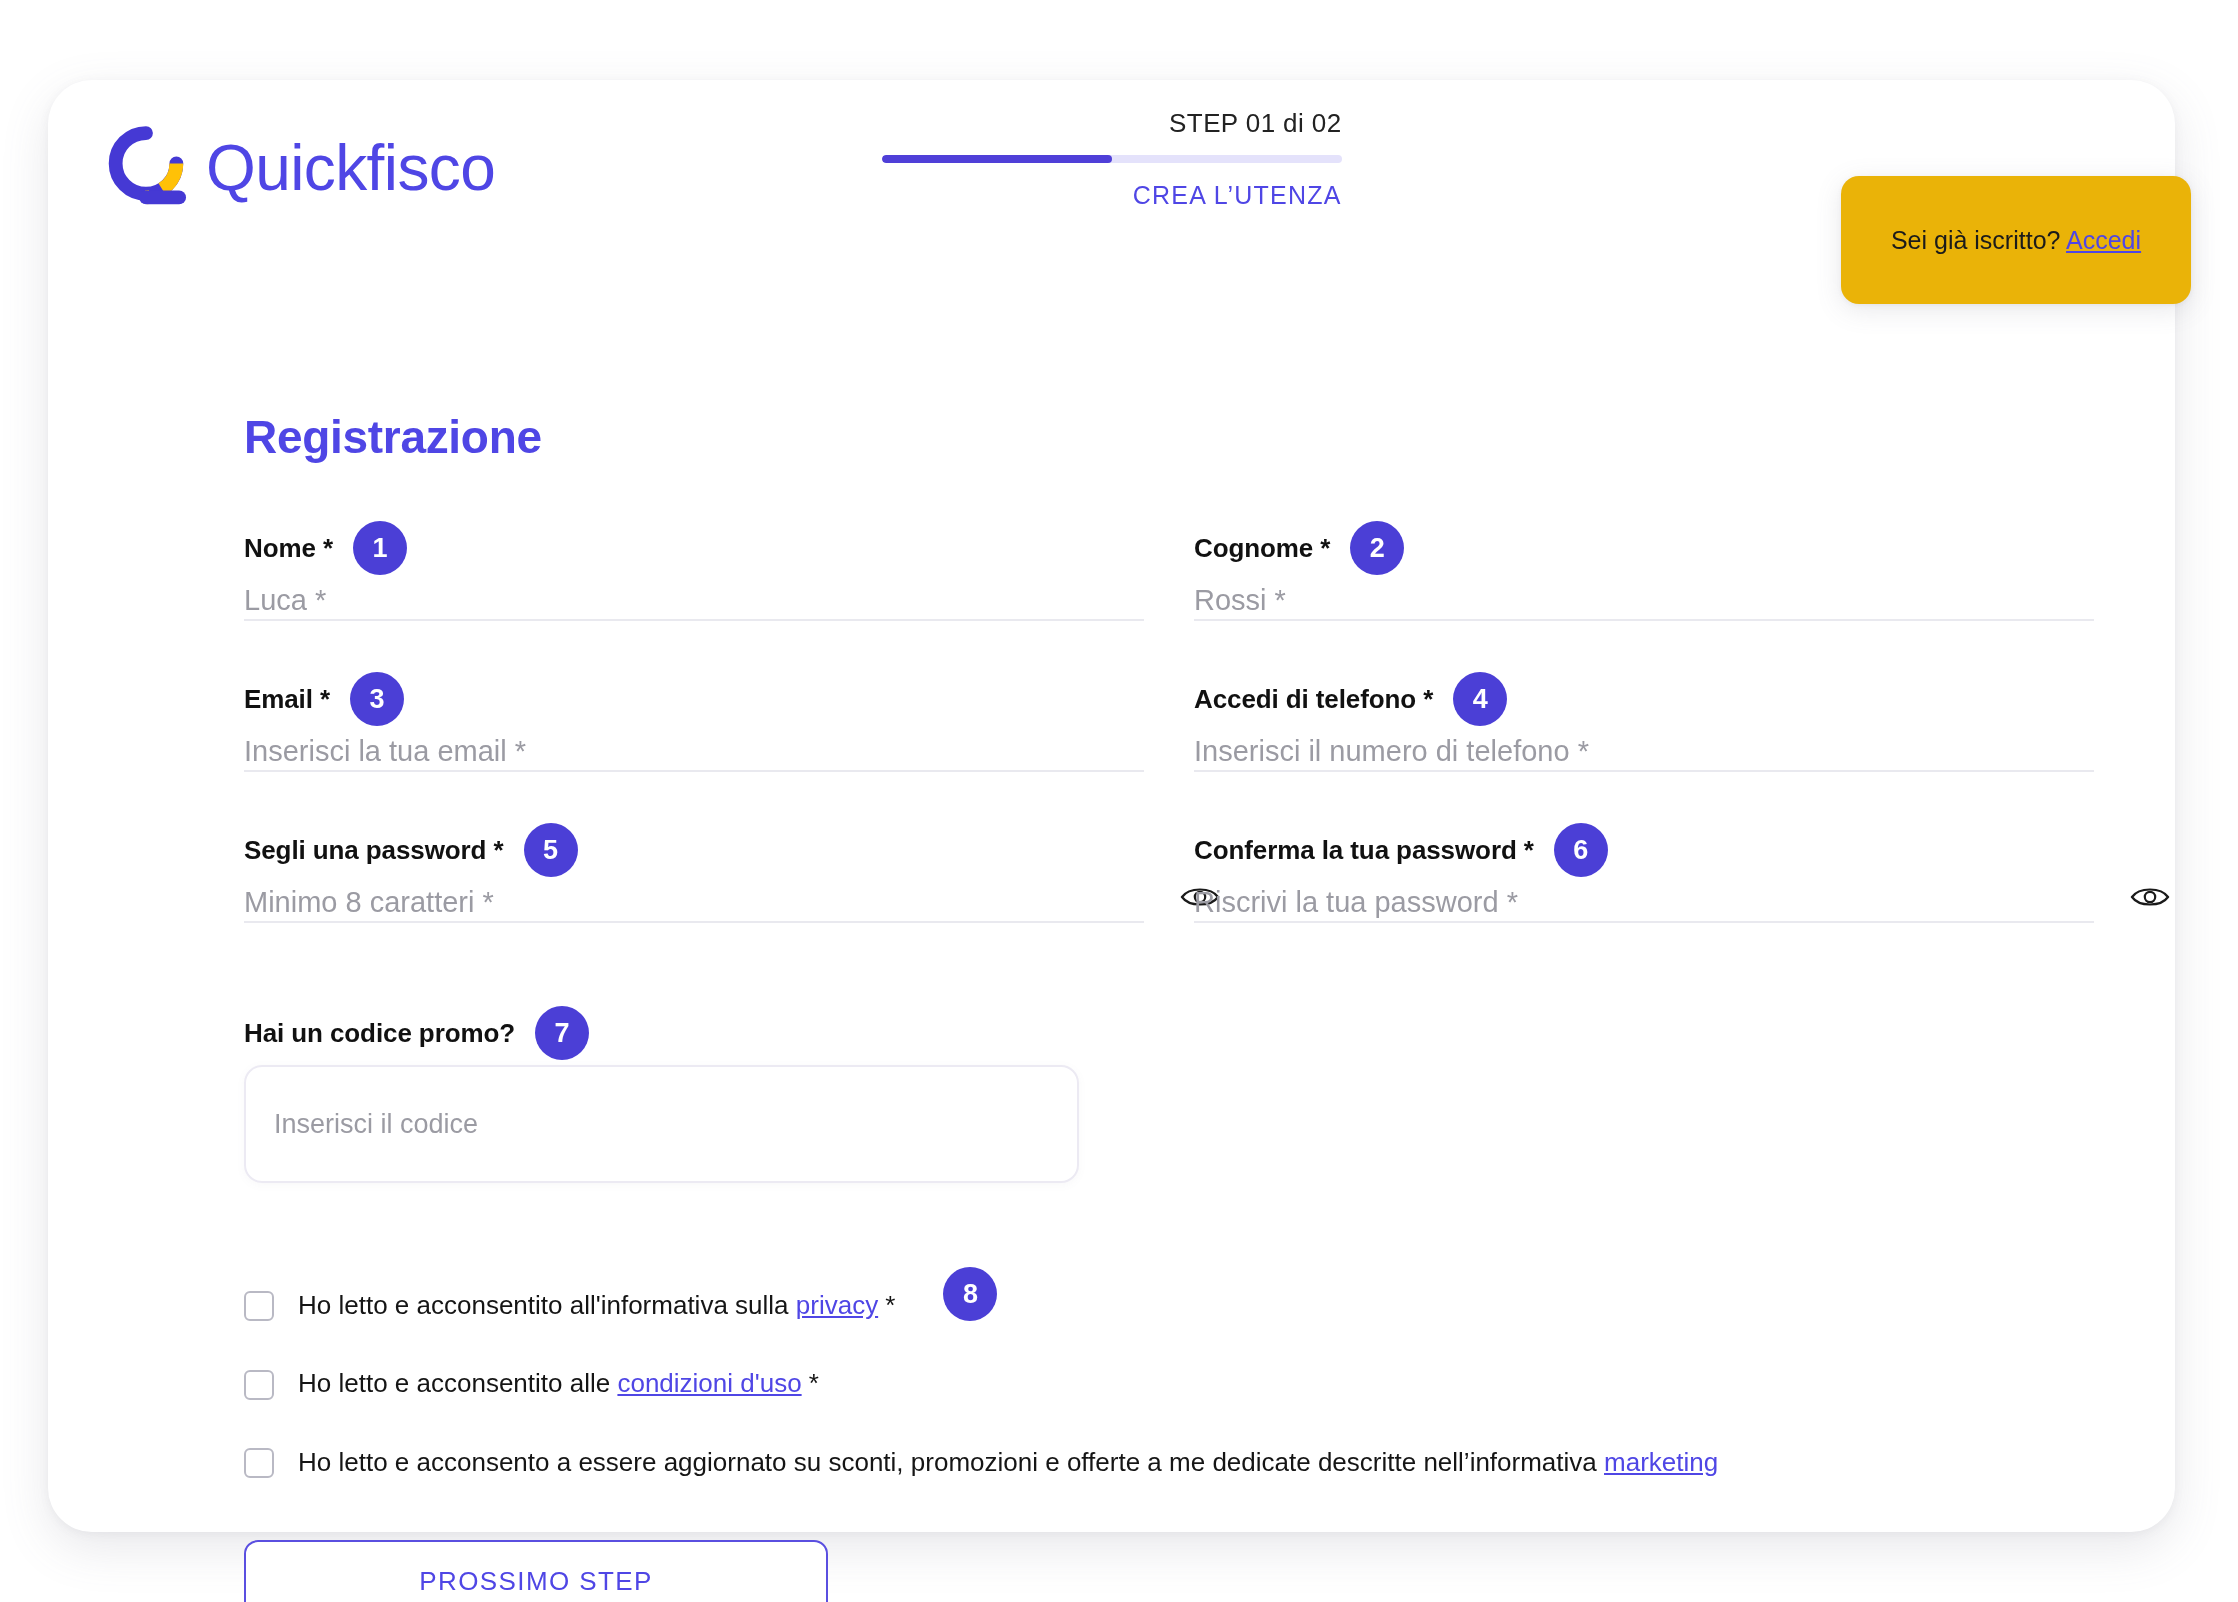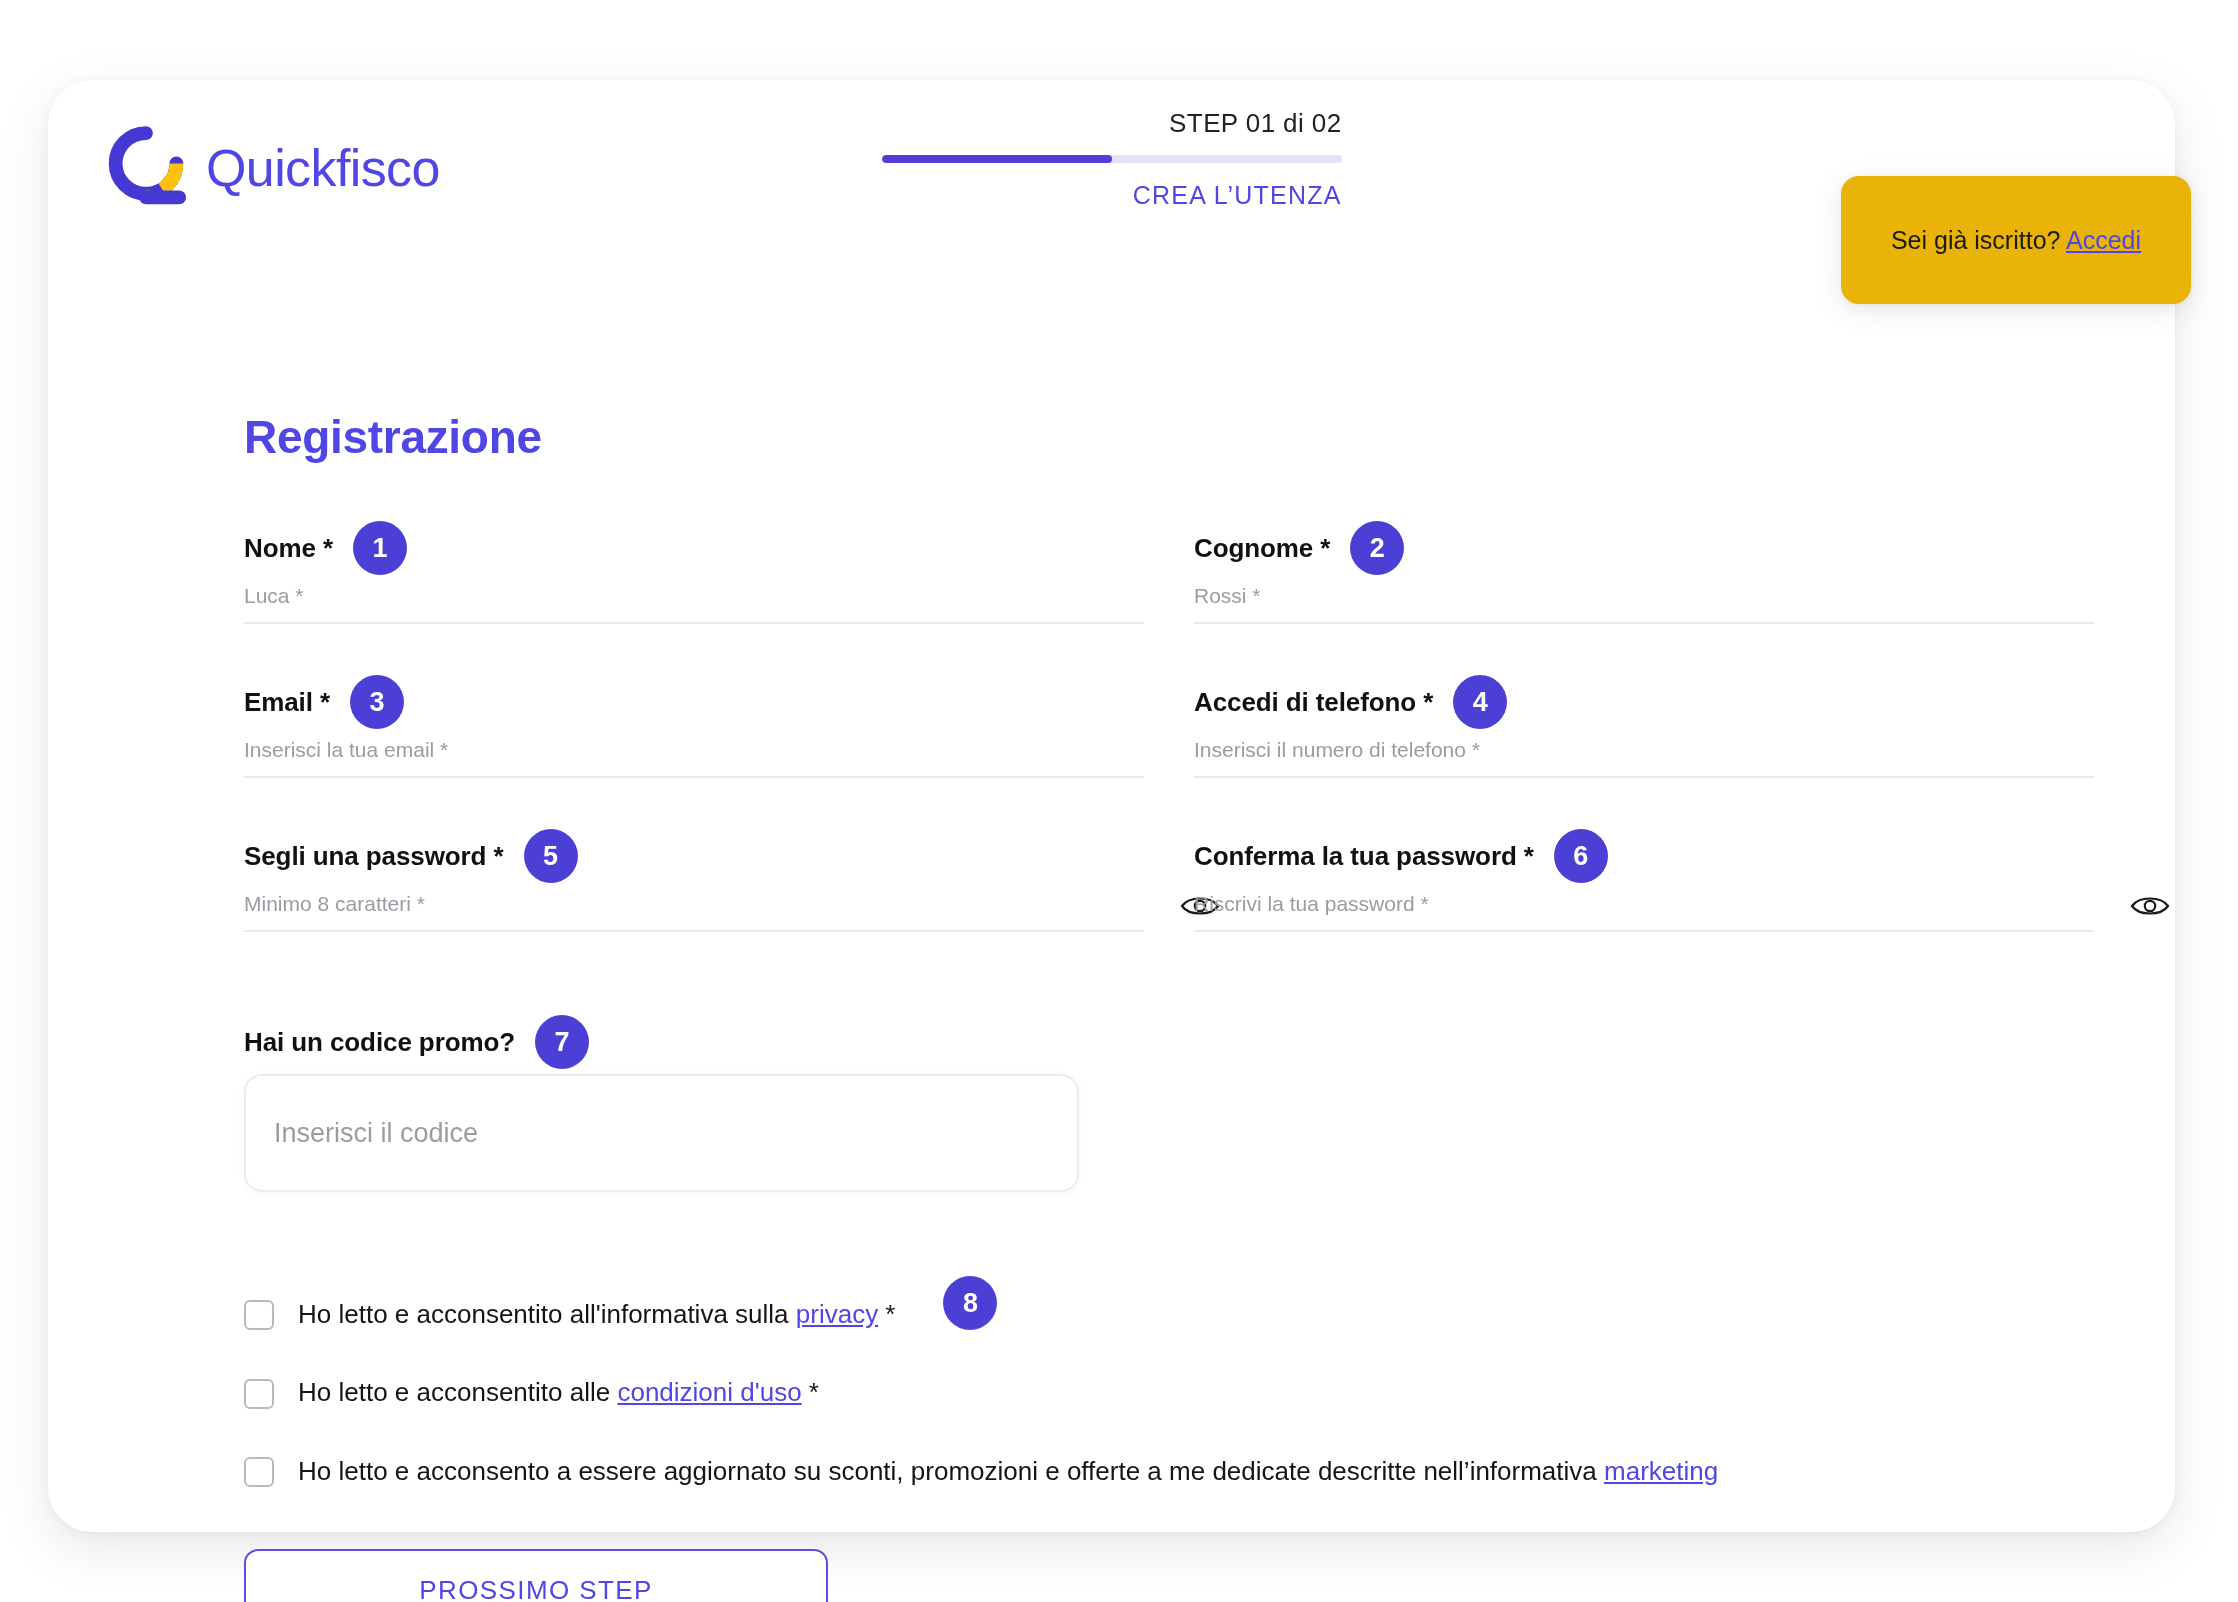--- a/index.html
+++ b/index.html
@@ -35,21 +35,21 @@
   .logo-wrap {
     position: absolute;
     left: 52px;
     top: 42px;
     display: flex;
     align-items: center;
     gap: 14px;
   }
   .logo-mark { width: 92px; height: 92px; display: block; }
   .logo-text {
-    font-size: 52px;
+    font-size: 64px;
     color: #4f46e5;
     letter-spacing: -0.6px;
     font-weight: 400;
     line-height: 1;
     white-space: nowrap;
   }
 
   .stepper {
     position: absolute;
     left: 50%;
@@ -170,23 +170,23 @@
     position: relative;
     display: flex;
     align-items: flex-end;
   }
   .underline-input input {
     flex: 1;
     border: none;
     border-bottom: 2px solid #e9e9ef;
     background: transparent;
     font-family: inherit;
-    font-size: 21px;
+    font-size: 29px;
     color: #0f172a;
-    padding: 4px 0 14px 0;
+    padding: 4px 0 2px 0;
     outline: none;
   }
   .underline-input input::placeholder { color: #9b9ba3; }
 
   .underline-input.has-eye input { padding-right: 70px; }
 
   .eye-btn {
     position: absolute;
     right: -78px;
     bottom: 6px;

